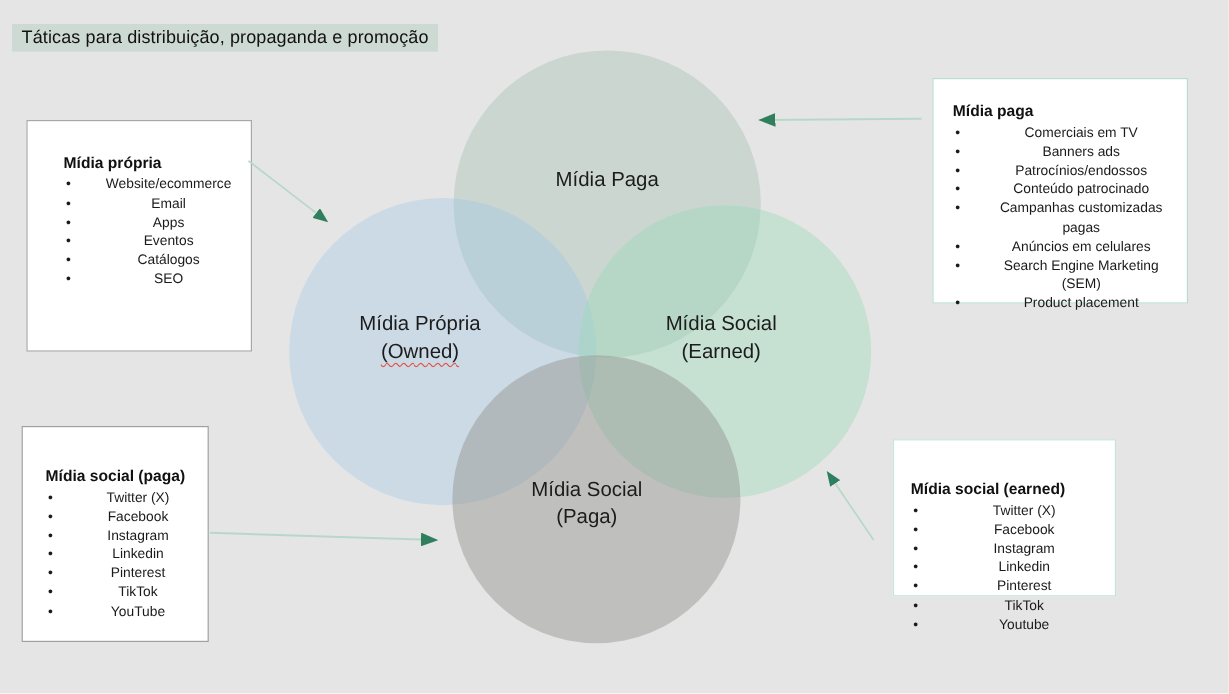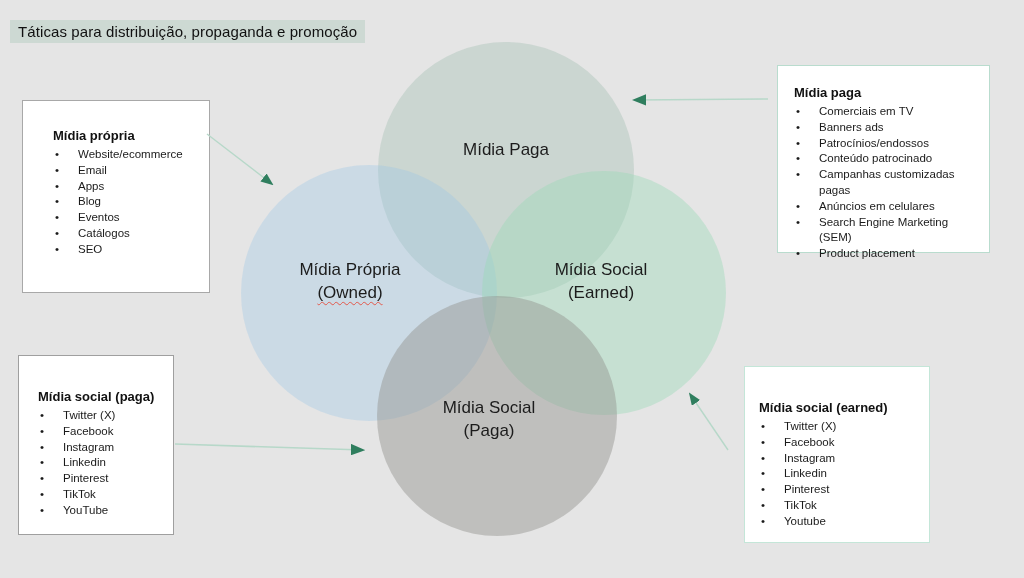--- a/index.html
+++ b/index.html
@@ -28,26 +28,26 @@
     text-decoration-line: underline;
     text-decoration-style: wavy;
     text-decoration-color:#e2574a;
     text-decoration-thickness:1px;
     text-underline-offset:3px;
     text-align:right;
   }
   .ibox { position:absolute; background:#fff; box-sizing:border-box; }
   .ibox h3 { margin:0 0 4px 0; font-size:13px; font-weight:bold; color:#111; }
   .ibox ul { list-style:none; margin:0; padding:0; font-size:11.5px; color:#1a1a1a; }
-  .ibox li { position:relative; padding-left:25px; line-height:15.8px; }
+  .ibox li { position:relative; padding-left:25px; line-height:15.8px;text-align:center; }
   .ibox li::before { content:"\2022"; position:absolute; left:2px; }
   .b-own   { left:22px;  top:100px; width:188px; height:193px; border:1px solid #a8a8a8; padding:27px 6px 0 30px; }
   .b-paid  { left:777px; top:65px;  width:213px; height:188px; border:1px solid #b9dcce; padding:19px 6px 0 16px; }
   .b-spaid { left:18px;  top:355px; width:156px; height:180px; border:1.5px solid #9f9f9f; padding:33px 6px 0 19px; }
-  .b-searn { left:744px; top:366px; width:186px; height:177px; border:1px solid #c4e6d8; padding:33px 6px 0 14px; }
+  .b-searn { left:744px; top:366px; width:186px; height:131px; border:1px solid #c4e6d8; padding:33px 6px 0 14px; }
   .connectors { position:absolute; left:0; top:0; pointer-events:none; }
 </style>
 </head>
 <body>
 
 <div class="stage">
 
   <div class="slide-title" style="background-color: rgb(205, 217, 211);">Táticas para distribuição, propaganda e promoção</div>
 
   <div class="circle c-paid" style="background-color: rgba(170, 195, 184, 0.45);"></div>
@@ -70,21 +70,20 @@
     <span>Mídia Social</span><br>
     <span>(Paga)</span>
   </div>
 
   <div class="ibox b-own">
     <h3>Mídia própria</h3>
     <ul>
       <li>Website/ecommerce</li>
       <li>Email</li>
       <li>Apps</li>
-      <li>Blog</li>
       <li>Eventos</li>
       <li>Catálogos</li>
       <li>SEO</li>
     </ul>
   </div>
 
   <div class="ibox b-paid">
     <h3>Mídia paga</h3>
     <ul>
       <li>Comerciais em TV</li>

